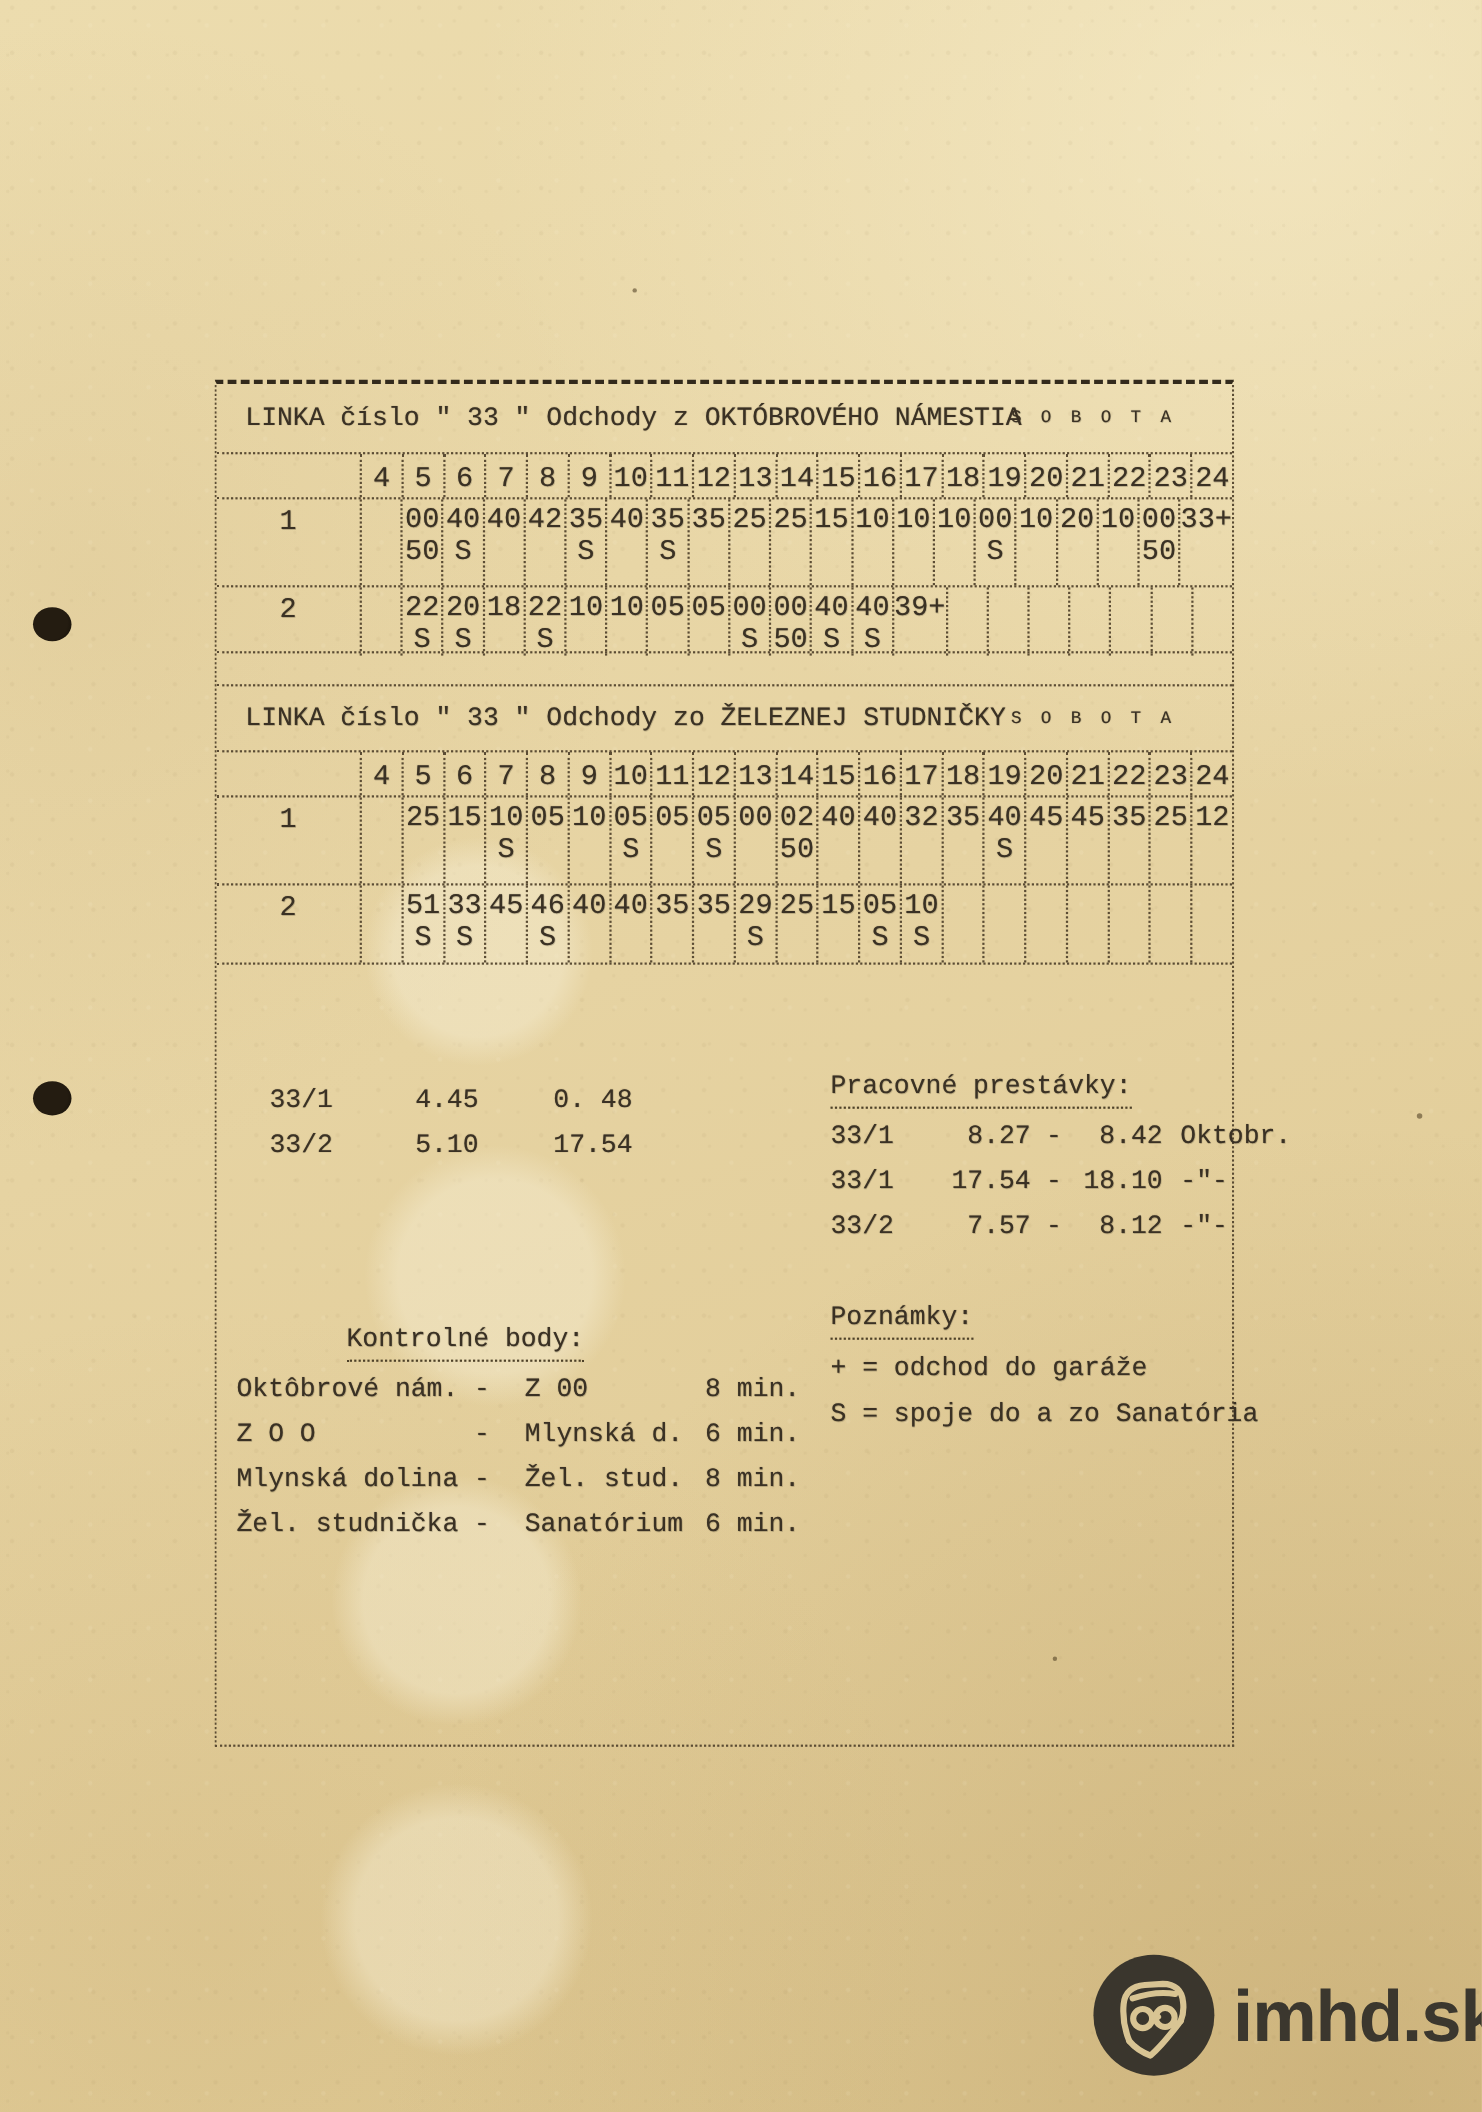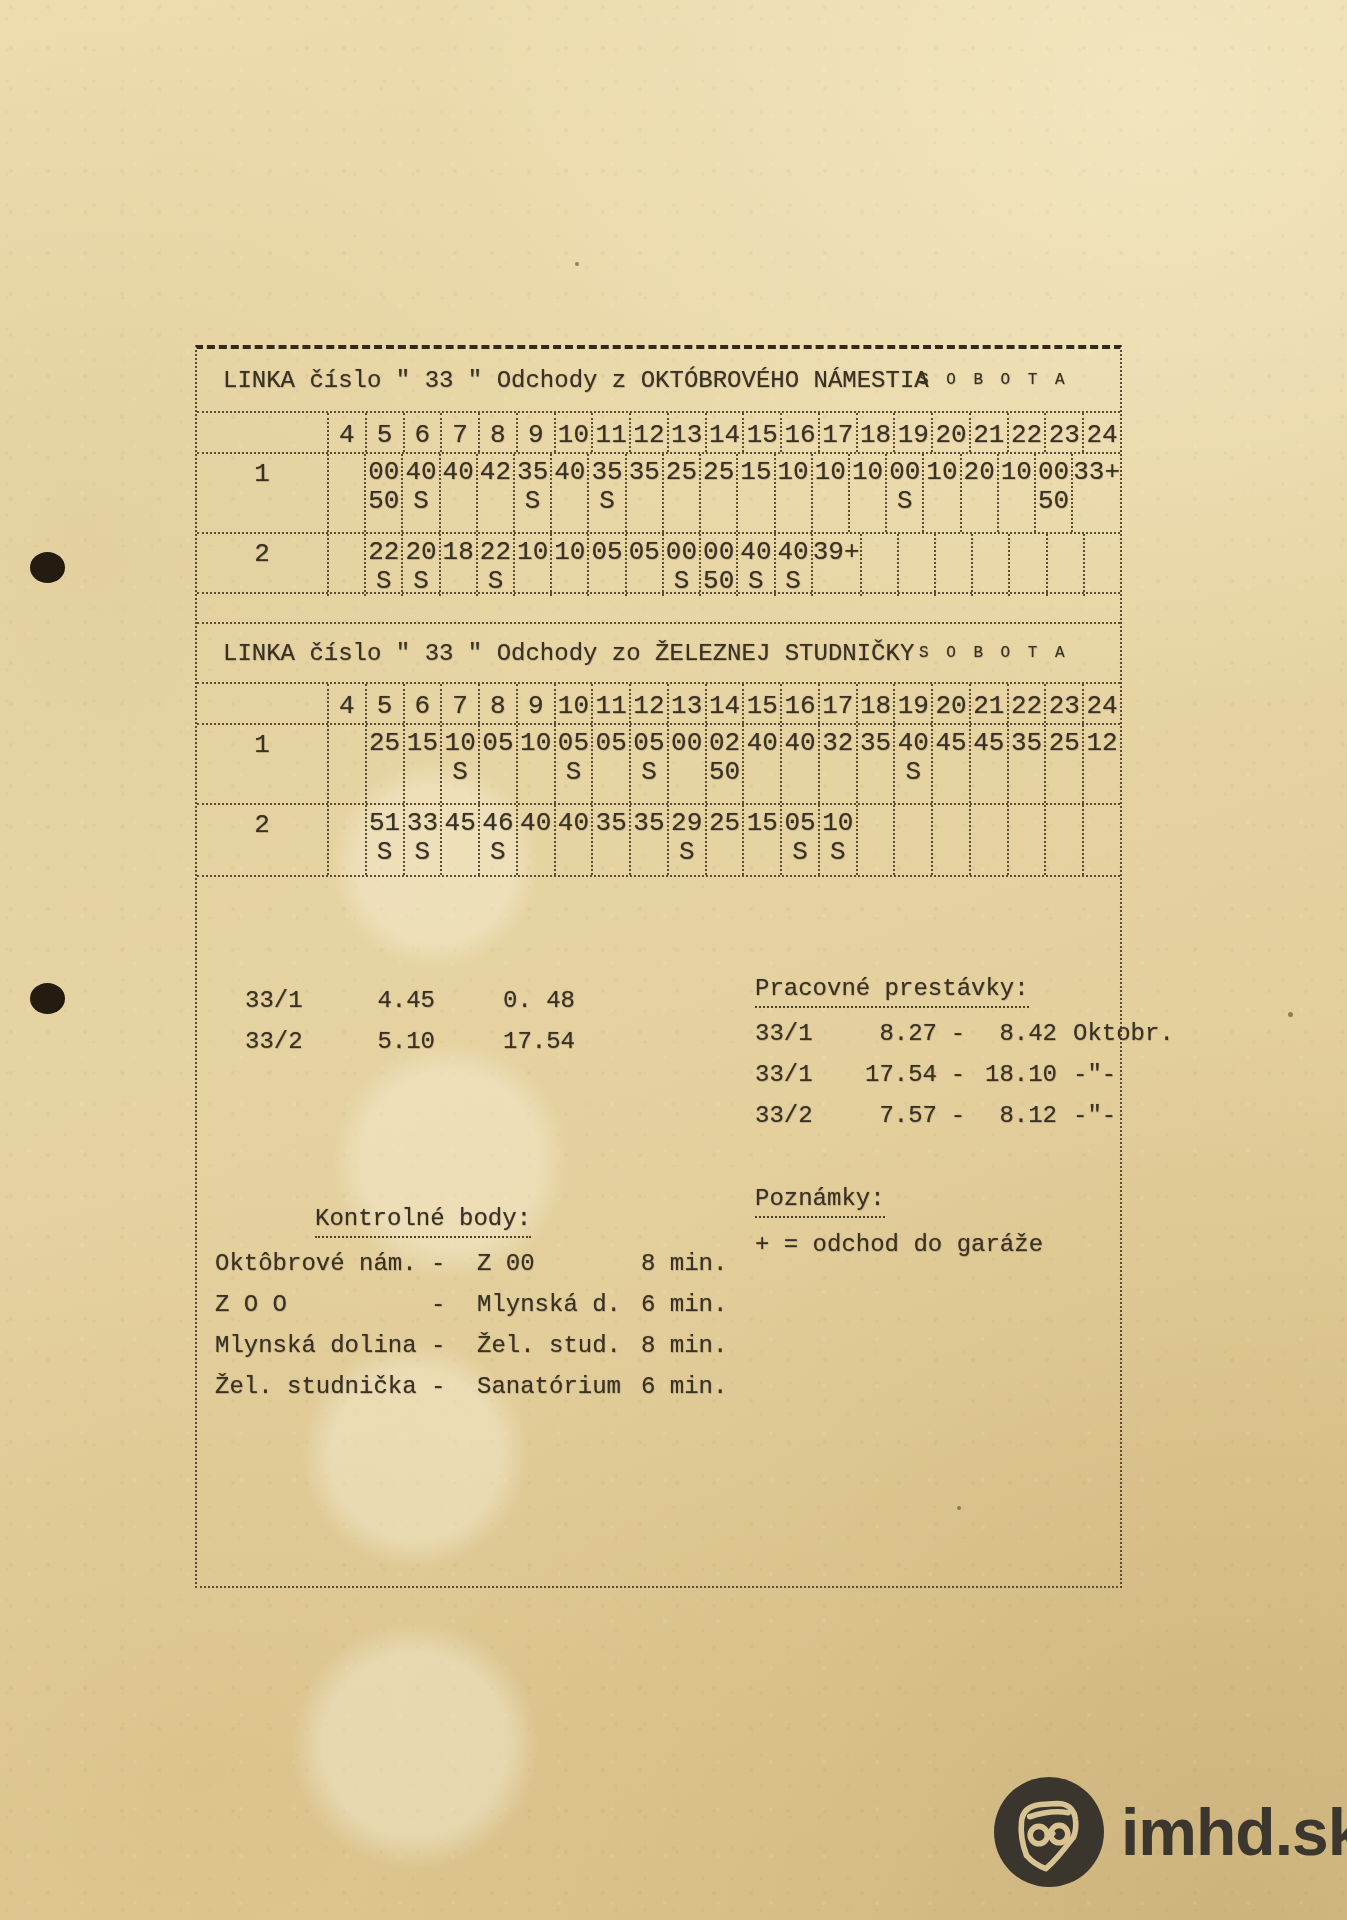--- a/index.html
+++ b/index.html
@@ -587,20 +587,21 @@
       <span class="c-from">Žel. studnička</span>
       <span class="c-dash">-</span>
       <span class="c-to">Sanatórium</span>
       <span class="c-time">6 min.</span>
     </div>
   </div>
 
   <div class="blk notes">
     <span class="u">Poznámky:</span>
     <div class="row-line">+ = odchod do garáže</div>
+    <div class="row-line">S = spoje do a zo Sanatória</div>
   </div>
 
 </div>
 
 <div class="logo">
   <svg width="112" height="112" viewBox="0 0 110 110">
     <circle cx="55" cy="55" r="54" fill="#3a362d"></circle>
     <g fill="none" stroke="#d8c493" stroke-width="5.5" stroke-linecap="round" stroke-linejoin="round">
       <path d="M33 78 C29 68 27 55 28 45 C29 34 36 29 47 28 L63 27 C74 27 80 33 81 43 C82 50 81 55 79 60"></path>
       <path d="M36 40 C48 36 62 34 74 36"></path>

